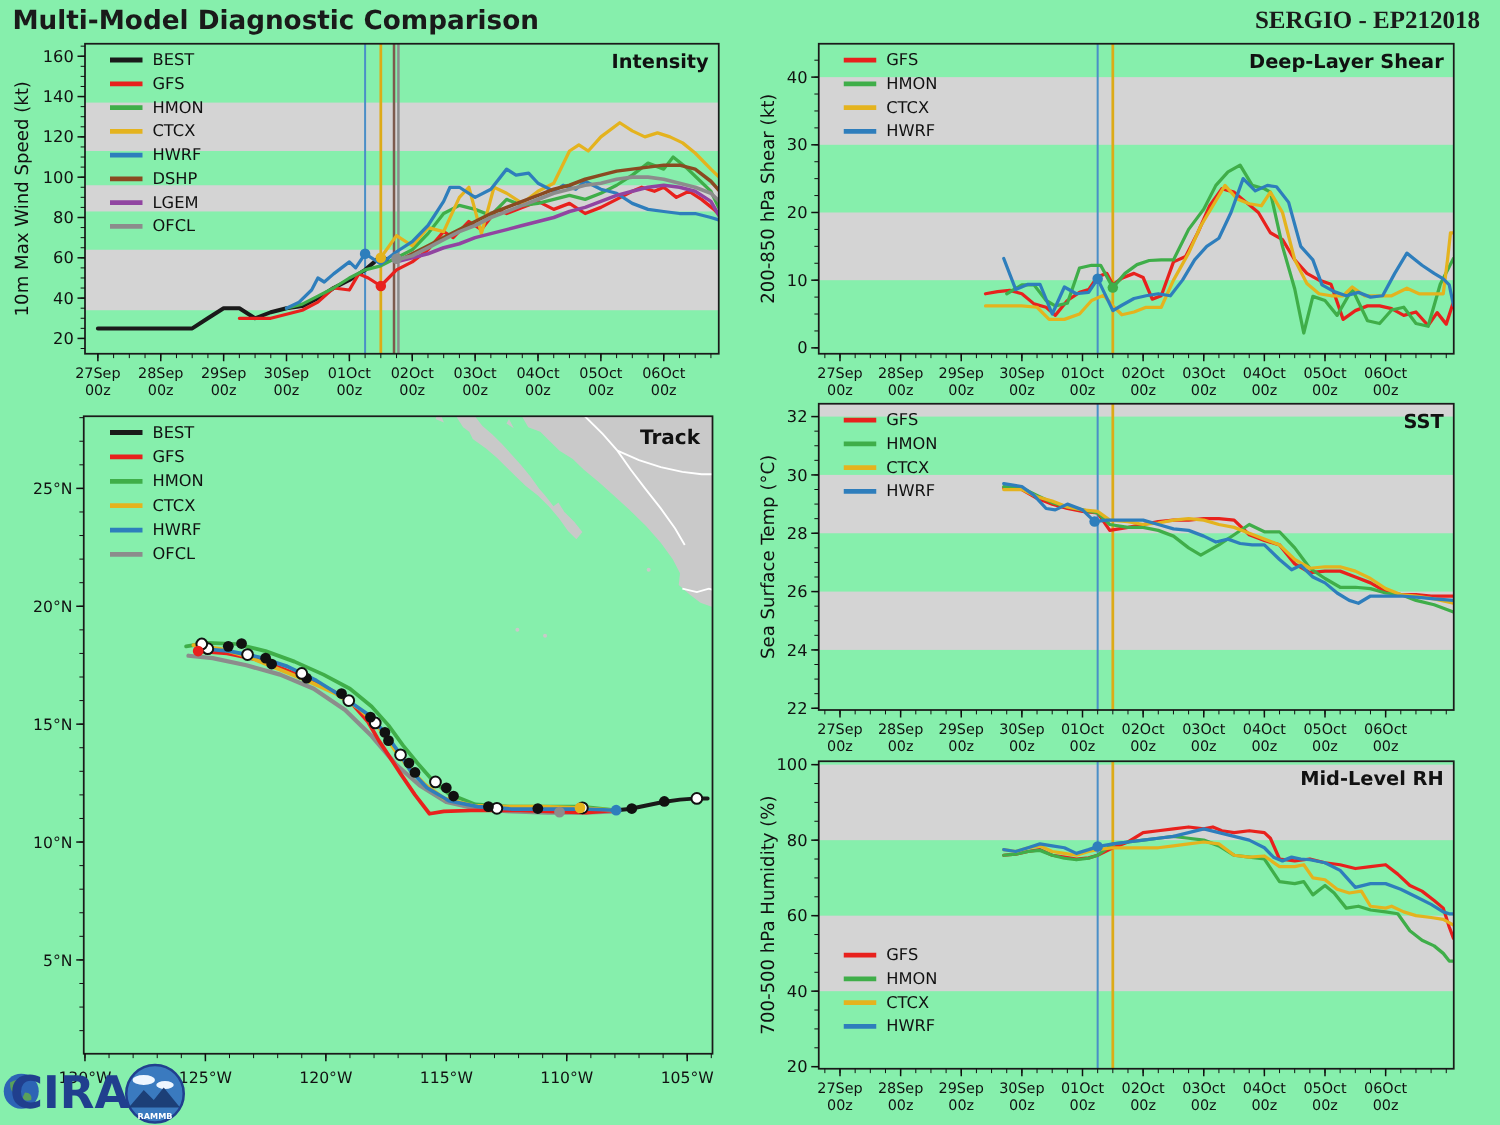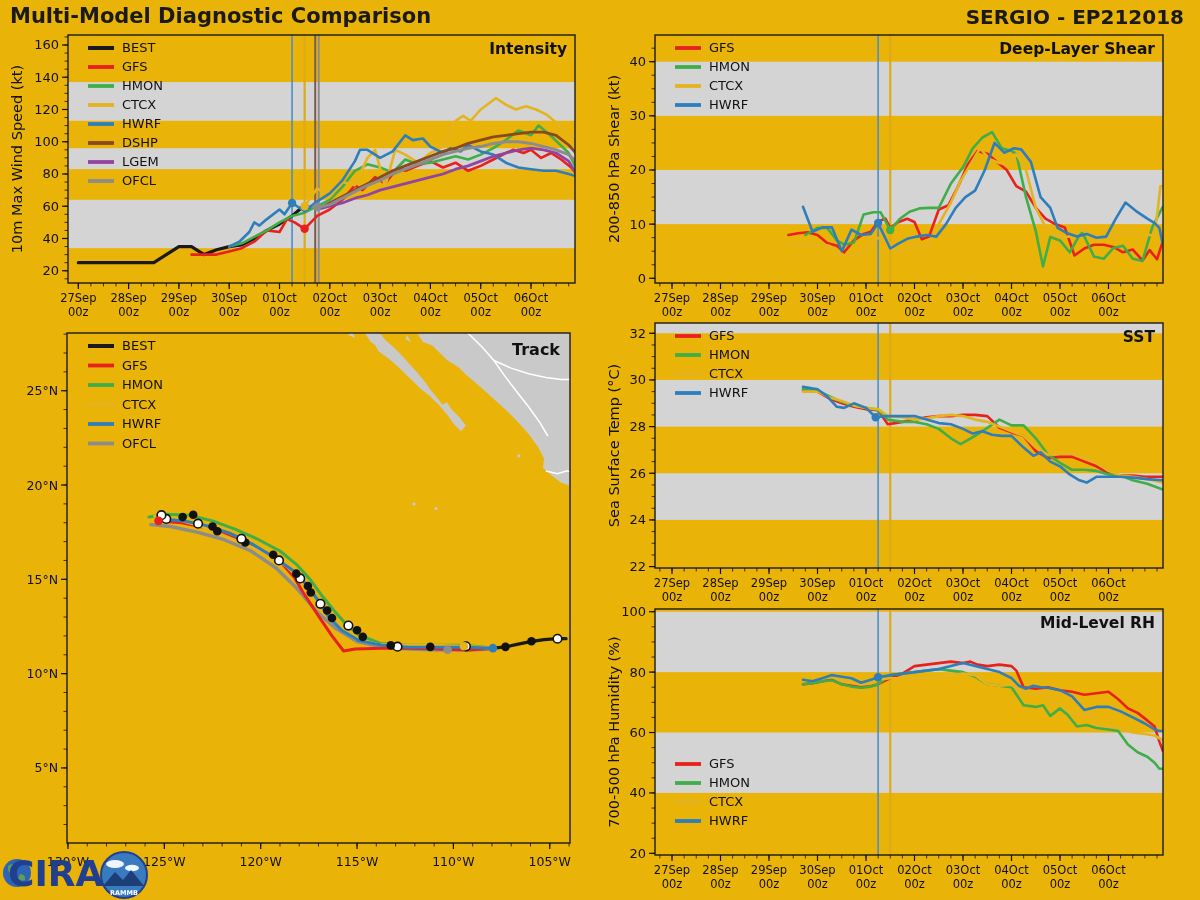--- a/index.html
+++ b/index.html
@@ -1,19 +1,19 @@
 <!DOCTYPE html>
 <html><head>
 <meta charset="utf-8">
 <style>
   html,body{margin:0;padding:0;background:#fff;}
-  #stage{position:relative;width:1200px;height:900px;background:#eab308;overflow:hidden;
+  #stage{position:relative;width:1200px;height:900px;background:#86efac;overflow:hidden;
          font-family:"DejaVu Sans","Liberation Sans",sans-serif;}
   .hdr-title{position:absolute;left:10px;top:4px;font-size:21px;font-weight:bold;color:#1a1a1a;}
-  .hdr-storm{position:absolute;right:16px;top:5px;font-size:20px;font-weight:bold;color:#1a1a1a;}
+  .hdr-storm{position:absolute;right:16px;top:5px;font-size:20px;font-weight:bold;color:#1a1a1a;font-family:Liberation Serif, serif;}
   #figure{position:absolute;left:0;top:0;}
   #logo{position:absolute;left:2px;top:848px;}
 </style>
 </head>
 <body>
 
 <div id="stage">
   <div class="hdr-title">Multi-Model Diagnostic Comparison</div>
   <div class="hdr-storm">SERGIO - EP212018</div>
   <svg id="figure" width="1200" height="900">

